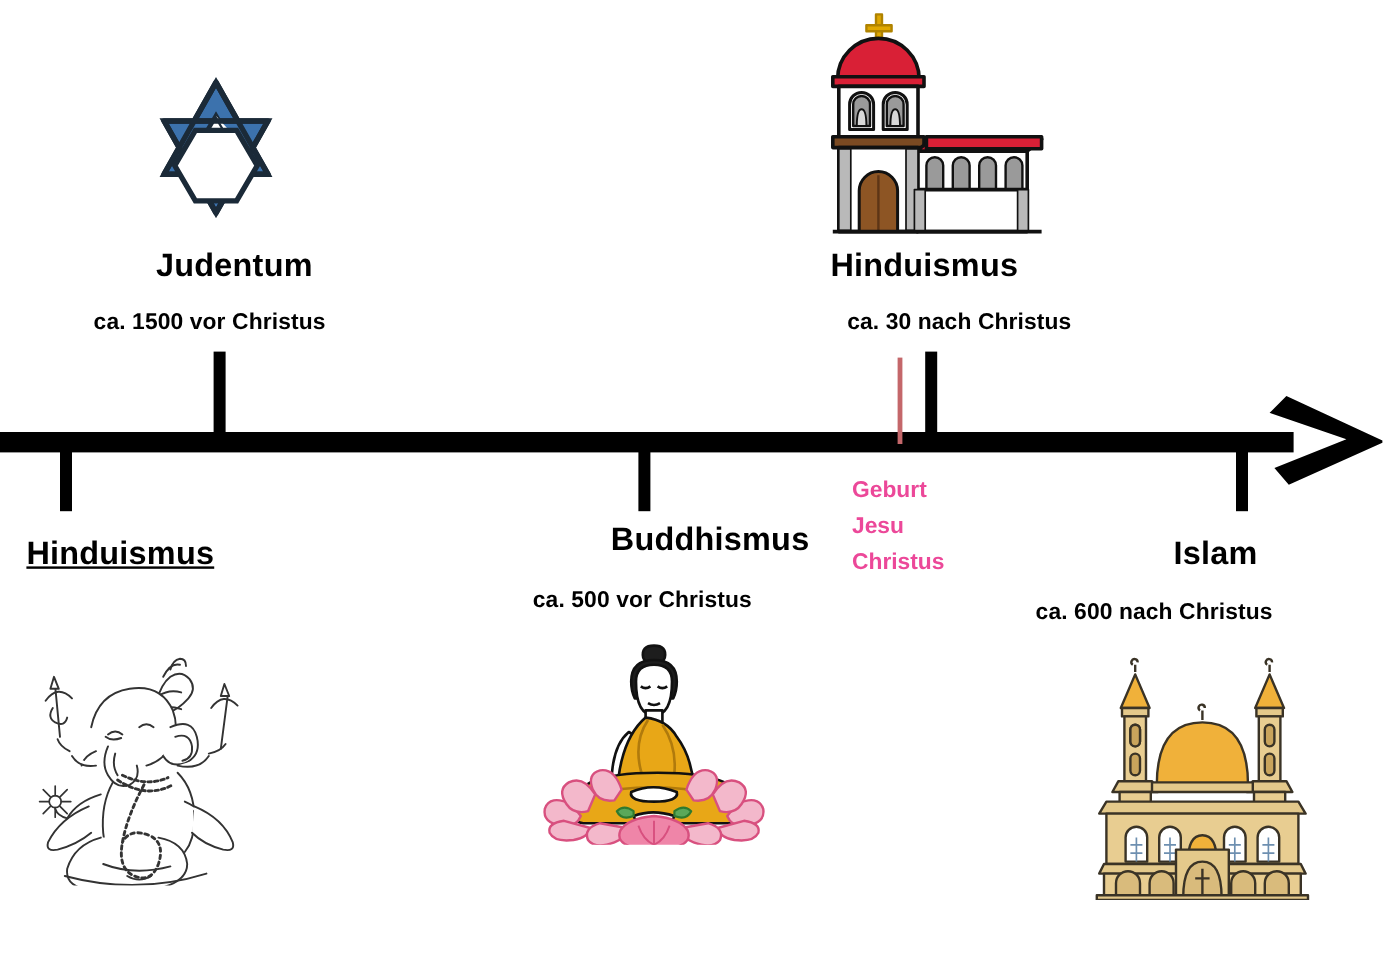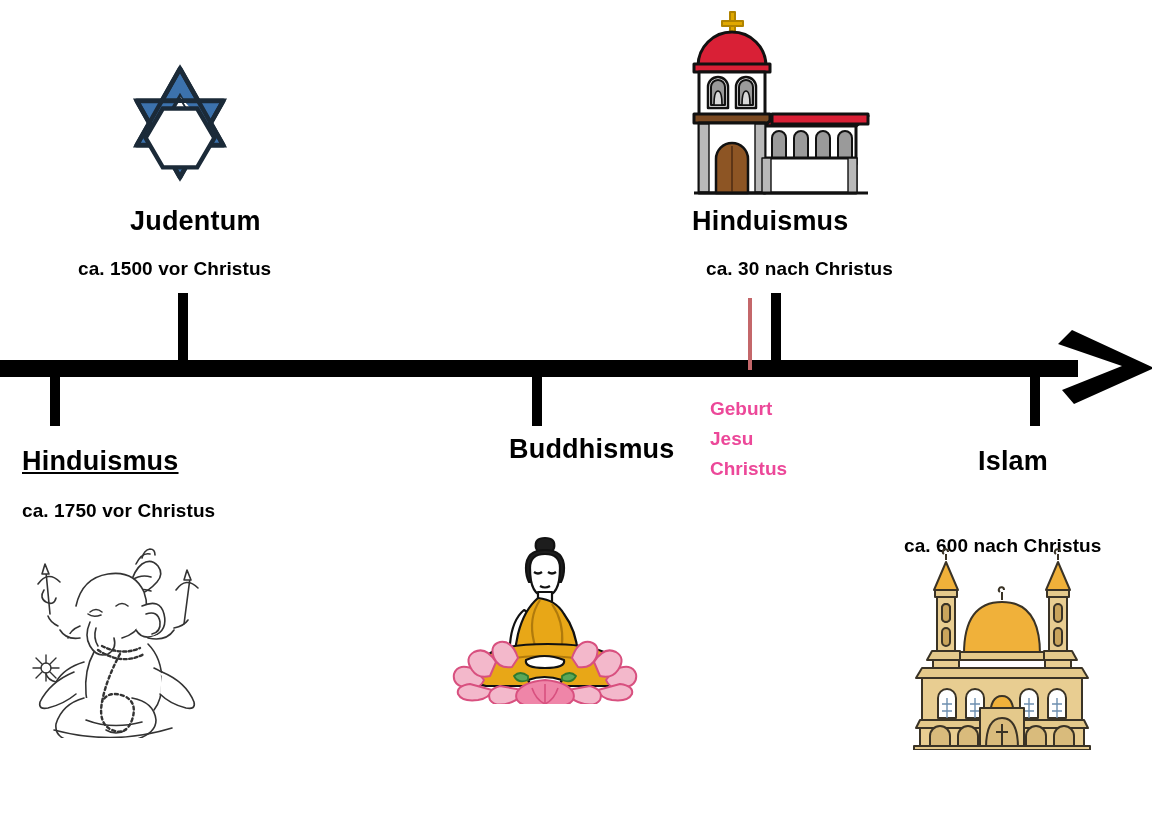--- a/index.html
+++ b/index.html
@@ -141,26 +141,26 @@
   <div class="tick tick-down" style="left:532px;top:374px;height:52px;"></div>
   <div class="tick tick-down" style="left:1030px;top:374px;height:52px;"></div>
 
   <div class="birth" style="left:710px;top:394px;width:110px;">
     <div>Geburt</div>
     <div>Jesu</div>
     <div>Christus</div>
   </div>
 
   <div class="label title" style="left:22px;top:446px;text-decoration:underline;">Hinduismus</div>
-  <div class="label date" style="left:22px;top:500px;">ca. 1750 vor Christus</div>
 
   <div class="label title" style="left:464px;top:434px;margin-left:45px;">Buddhismus</div>
+  <div class="label date" style="left:444px;top:490px;">ca. 500 vor Christus</div>
 
   <div class="label title" style="left:978px;top:446px;">Islam</div>
-  <div class="label date" style="left:904px;top:500px;margin-top:35px;">ca. 600 nach Christus</div>
+  <div class="label date" style="left:863px;top:500px;">ca. 600 nach Christus</div>
 
   <div class="icon" style="left:24px;top:534px;width:178px;height:204px;">
     <svg viewBox="0 0 178 204" width="178" height="204">
       <g fill="none" stroke="#333" stroke-width="1.6" stroke-linejoin="round" stroke-linecap="round">
 
         <path d="M106 52 q4 -16 12 -22 q9 -6 16 2 q6 8 -1 16 q-8 9 -17 12 z" fill="#fff"></path>
         <path d="M112 30 q6 -12 14 -10"></path>
         <path d="M118 24 q2 -8 8 -9 q5 0 5 6"></path>
         <path d="M108 46 q9 -6 19 -3"></path>
         <path d="M104 58 q11 -5 23 -1"></path>

